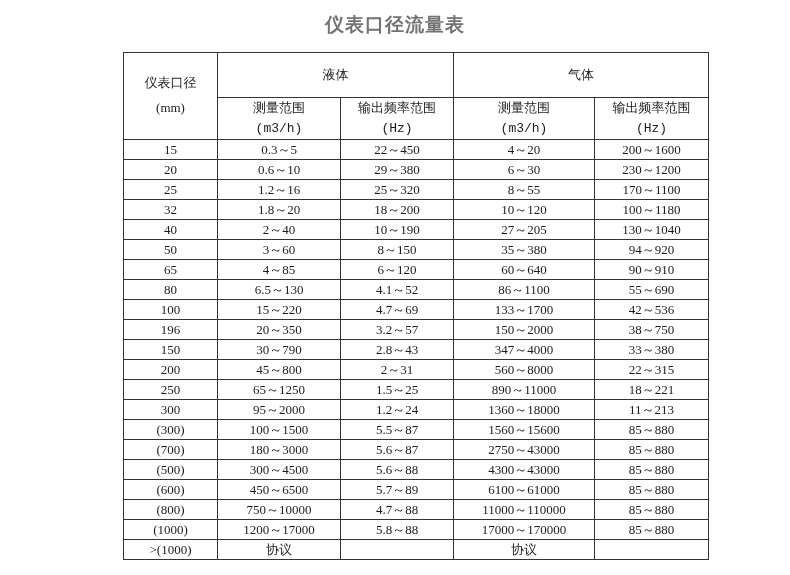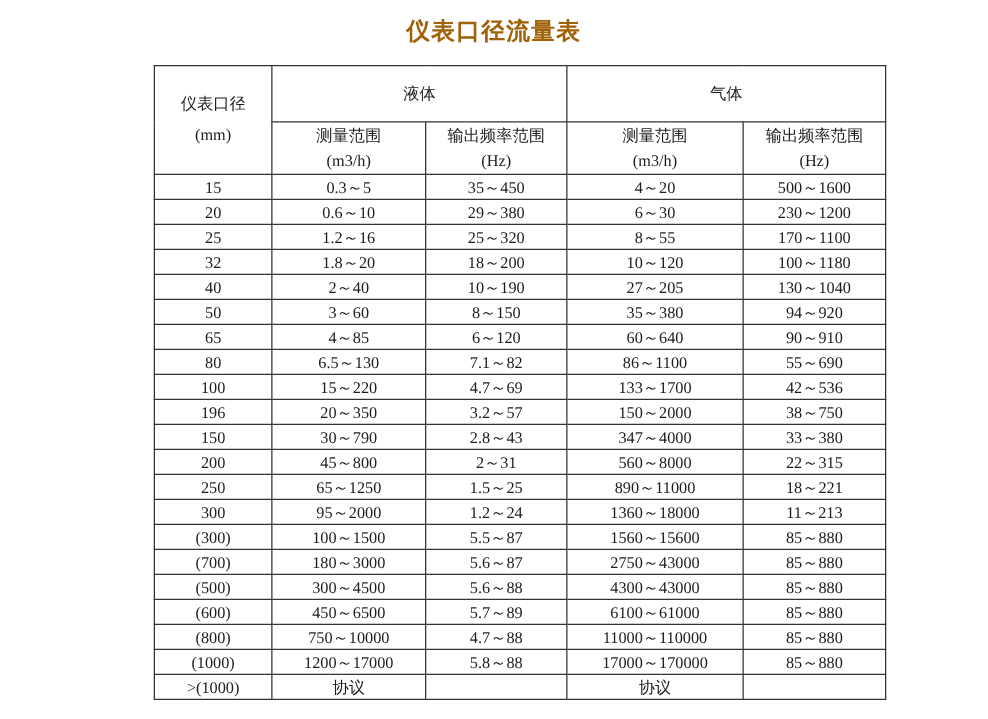--- a/index.html
+++ b/index.html
@@ -15,21 +15,21 @@
     overflow: hidden;
   }
   .title {
     margin: 0;
     padding-top: 12px;
     text-align: center;
     font-family: "Liberation Sans", "DejaVu Sans", sans-serif;
     font-weight: bold;
     font-size: 19px;
     letter-spacing: 1px;
-    color: #a16207;
+    color: #737373;
   }
   table.flow-table {
     border-collapse: collapse;
     table-layout: fixed;
     width: 585px;
     margin: 14px 0 0 123px;
     background: #fff;
   }
   .flow-table th,
   .flow-table td {
@@ -38,21 +38,21 @@
     vertical-align: middle;
     font-weight: normal;
     font-size: 13px;
     padding: 0;
     overflow: hidden;
     white-space: nowrap;
   }
   .flow-table thead tr.group-row th { height: 44px; }
   .flow-table thead tr.sub-row th  { height: 41px; }
   .flow-table tbody td { height: 19px; line-height: 19px; }
-  .two-line span { display: block; line-height: 1.5; }
+  .two-line span { display: block; line-height: 1.5; font-family: Liberation Mono, monospace; }
   .diam-cell span { display: block; line-height: 1.9; }
 </style>
 </head>
 <body>
 
 <h1 class="title">仪表口径流量表</h1>
 
 <table class="flow-table">
   <colgroup>
     <col style="width:94px">
@@ -86,23 +86,23 @@
       <th class="two-line">
         <span>输出频率范围</span>
         <span>(Hz)</span>
       </th>
     </tr>
   </thead>
   <tbody>
       <tr>
         <td>15</td>
         <td>0.3～5</td>
-        <td>35～450</td>
+        <td>22～450</td>
         <td>4～20</td>
-        <td>500～1600</td>
+        <td>200～1600</td>
       </tr>
       <tr>
         <td>20</td>
         <td>0.6～10</td>
         <td>29～380</td>
         <td>6～30</td>
         <td>230～1200</td>
       </tr>
       <tr>
         <td>25</td>
@@ -135,21 +135,21 @@
       <tr>
         <td>65</td>
         <td>4～85</td>
         <td>6～120</td>
         <td>60～640</td>
         <td>90～910</td>
       </tr>
       <tr>
         <td>80</td>
         <td>6.5～130</td>
-        <td>7.1～82</td>
+        <td>4.1～52</td>
         <td>86～1100</td>
         <td>55～690</td>
       </tr>
       <tr>
         <td>100</td>
         <td>15～220</td>
         <td>4.7～69</td>
         <td>133～1700</td>
         <td>42～536</td>
       </tr>

